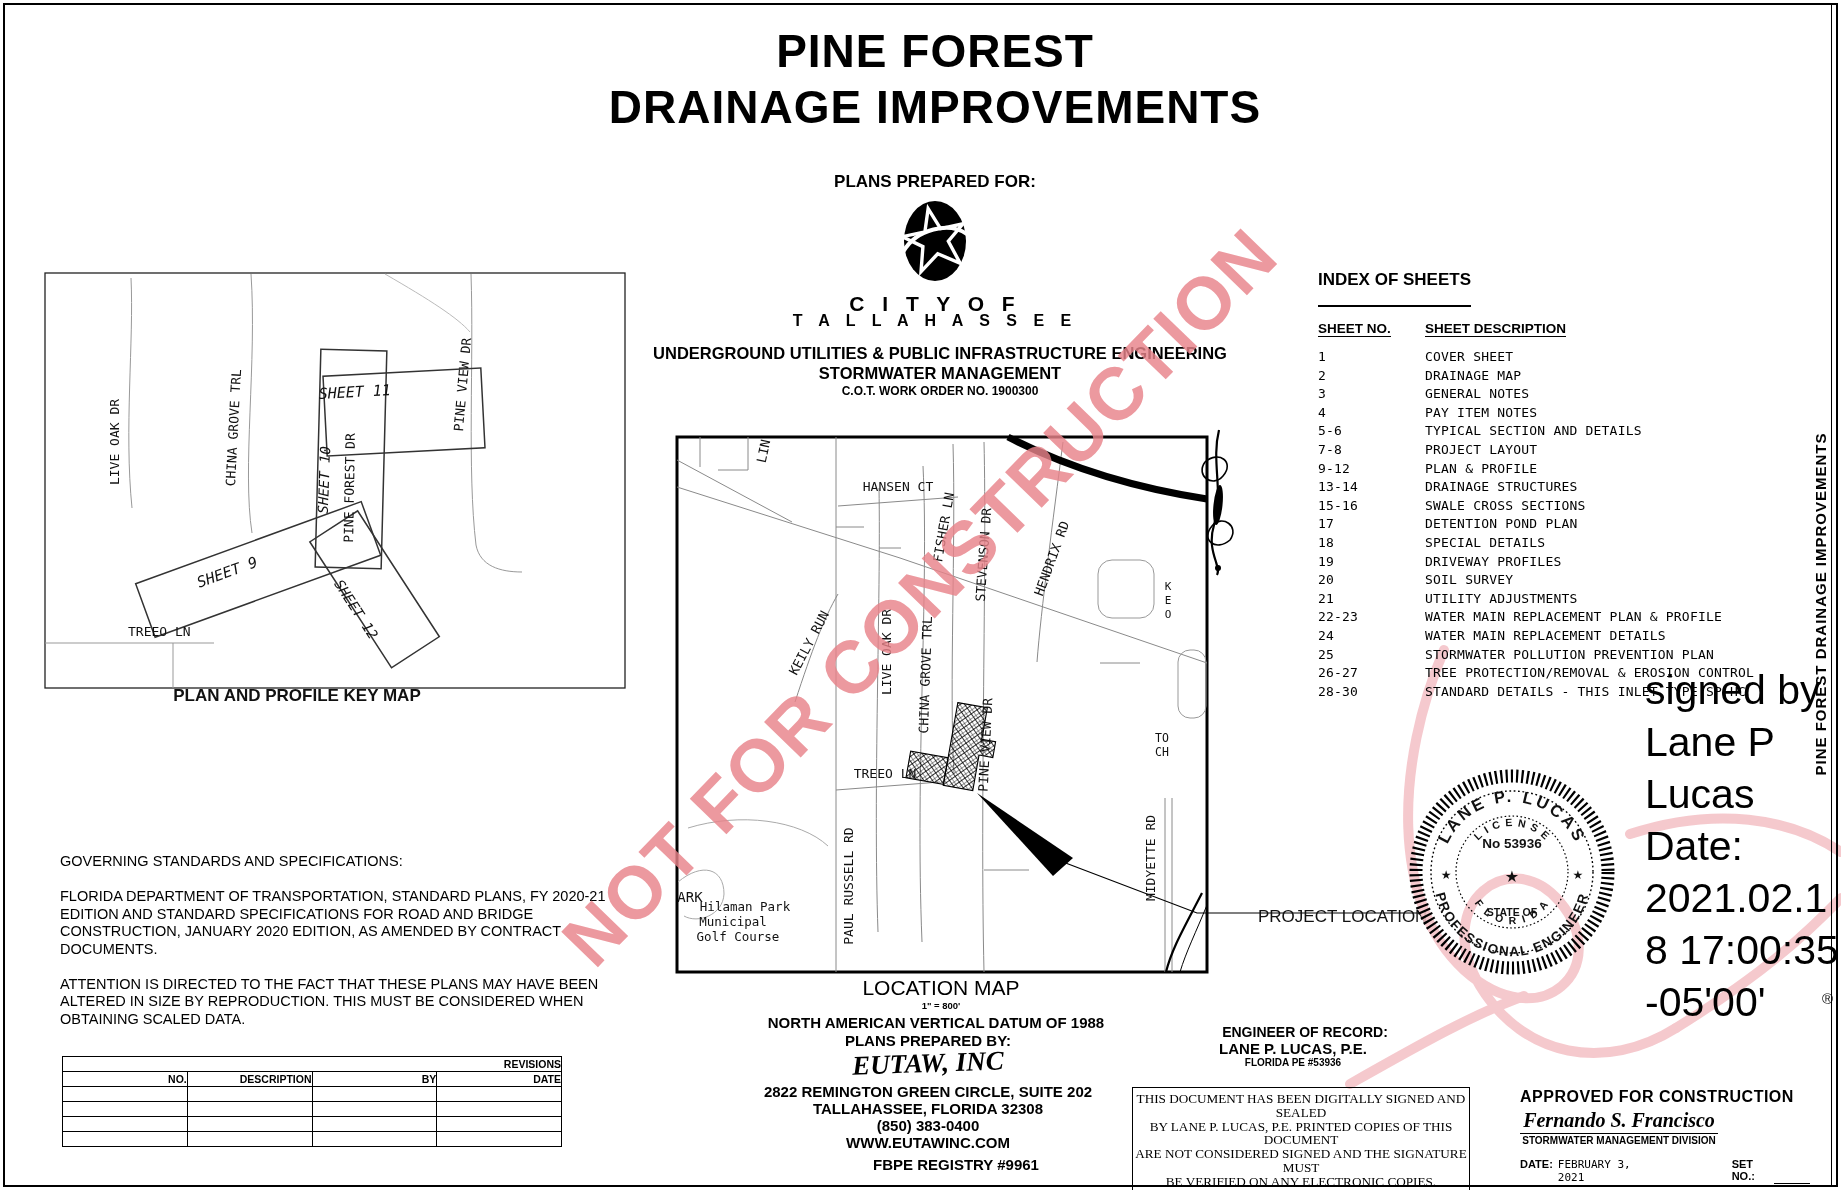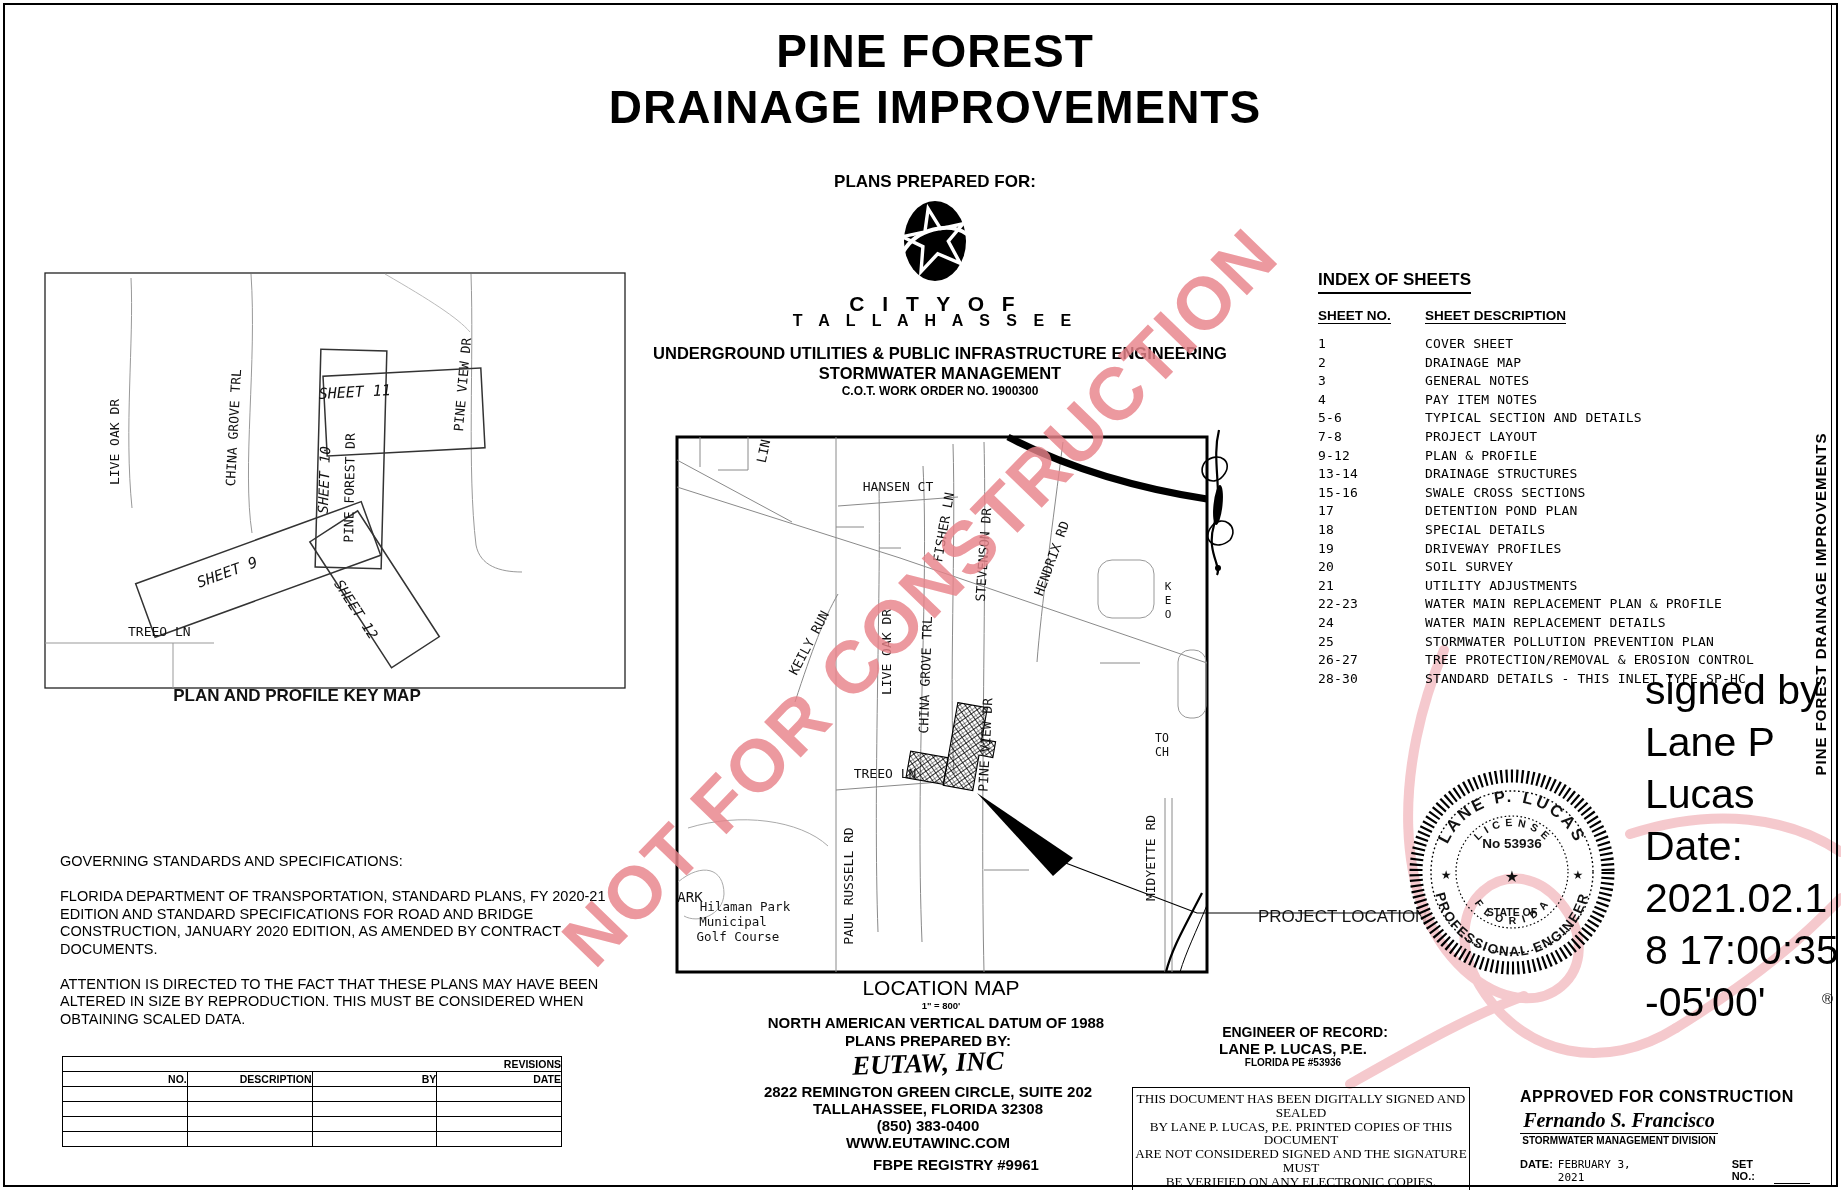--- a/index.html
+++ b/index.html
@@ -183,21 +183,21 @@
 
   <div class="abs ctr b" style="left:935px;top:292px;font-size:21px;letter-spacing:6px;z-index:2;">C I T Y   O F</div>
   <div class="abs ctr b" style="left:935px;top:312px;font-size:16px;letter-spacing:6px;z-index:2;">T A L L A H A S S E E</div>
   <div class="abs ctr b" style="left:940px;top:344px;font-size:16.5px;z-index:2;">UNDERGROUND UTILITIES &amp; PUBLIC INFRASTRUCTURE ENGINEERING</div>
   <div class="abs ctr b" style="left:940px;top:364px;font-size:16.5px;z-index:2;">STORMWATER MANAGEMENT</div>
   <div class="abs ctr b" style="left:940px;top:384px;font-size:12px;z-index:2;">C.O.T. WORK ORDER NO. 1900300</div>
 
   <div class="abs" id="watermark">NOT FOR CONSTRUCTION</div>
 
   <div class="abs" style="left:1318px;top:270px;z-index:2;">
-    <div class="b" style="font-size:17px;border-bottom:2px solid #000;display:inline-block;padding-bottom:2px;">INDEX OF SHEETS</div>
+    <div class="b" style="font-size:17px;border-bottom:2px solid #000;display:inline-block;padding-bottom:15px;">INDEX OF SHEETS</div>
     <div style="height:14px;"></div>
     <div style="display:flex;font-size:13.5px;font-weight:bold;">
       <span class="idxno"><span style="border-bottom:1.5px solid #000;">SHEET NO.</span></span>
       <span style="border-bottom:1.5px solid #000;">SHEET DESCRIPTION</span>
     </div>
     <div style="height:12px;"></div>
     <div class="cad">
       <div class="idxrow">
           <span class="idxno">1</span>
           <span>COVER SHEET</span>

